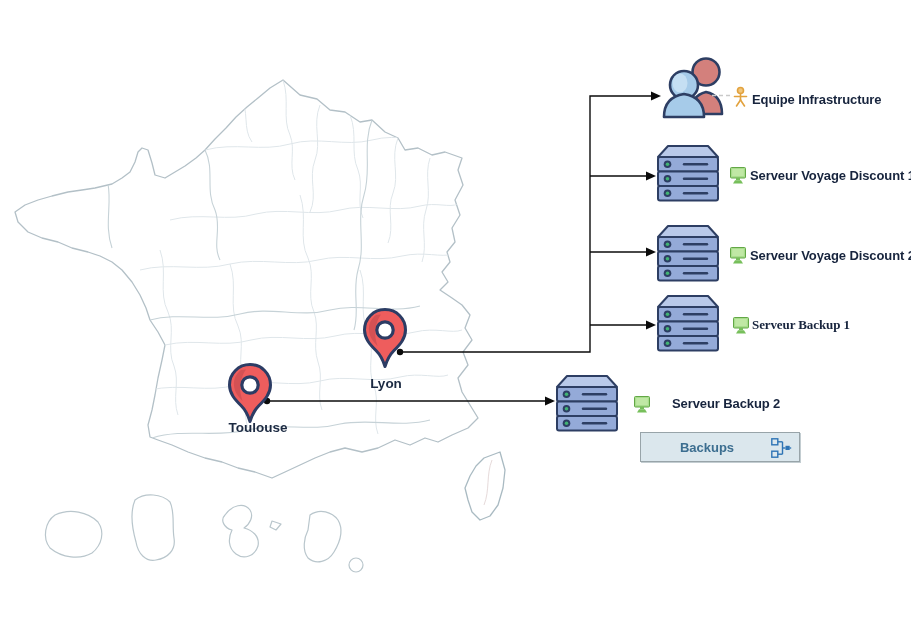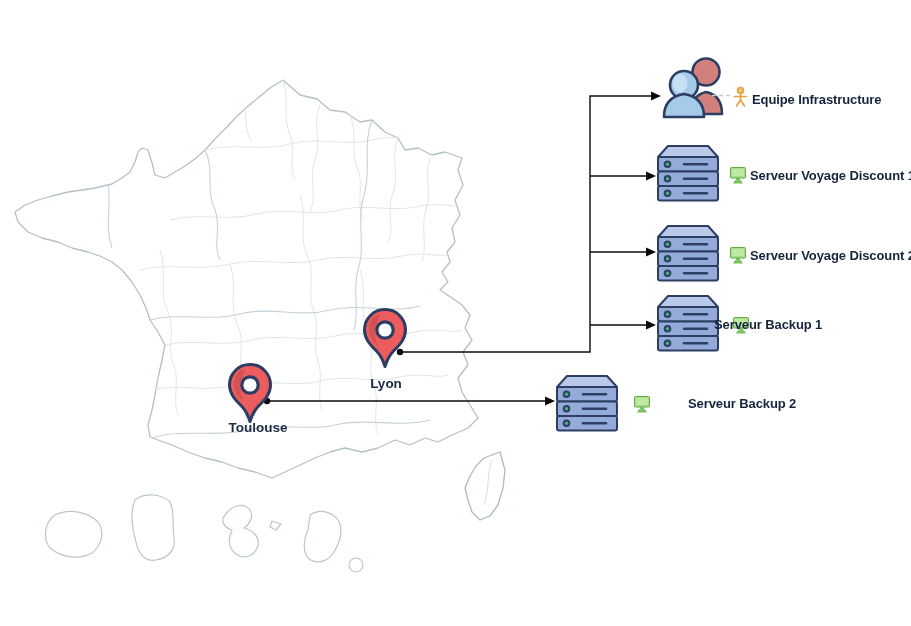--- a/index.html
+++ b/index.html
@@ -165,22 +165,37 @@
     <use href="#monitor-shape" x="733" y="317"></use>
     <use href="#monitor-shape" x="634" y="396"></use>
   </svg>
 
   <div class="node-label" style="left:752px;top:92px;">Equipe Infrastructure</div>
 
   <div class="node-label" style="left:750px;top:168px;">Serveur Voyage Discount 1</div>
 
   <div class="node-label" style="left:750px;top:248px;">Serveur Voyage Discount 2</div>
 
-  <div class="node-label" style="left:714px;top:317px;">Serveur Backup 1</div>
-
-  <div class="node-label" style="left:688px;top:396px;">Serveur Backup 2</div>
+  <div class="node-label" style="left:752px;top:317px;font-family:Liberation Serif, serif;">Serveur Backup 1</div>
+
+  <div class="node-label" style="left:672px;top:396px;">Serveur Backup 2</div>
 
   <div class="city-label" style="left:386px;top:376px;text-align:center;">Lyon</div>
 
   <div class="city-label" style="left:258px;top:420px;">Toulouse</div>
 
+  <div id="backups-box">
+    <span class="backups-label">Backups</span>
+    <svg width="21" height="20" viewBox="0 0 21 20">
+      <g fill="none" stroke="#2e74b5" stroke-width="1.4">
+        <rect x="0.8" y="0.8" width="6" height="6"></rect>
+        <rect x="0.8" y="13.2" width="6" height="6"></rect>
+        <line x1="6.8" y1="3.8" x2="11.5" y2="3.8"></line>
+        <line x1="6.8" y1="16.2" x2="11.5" y2="16.2"></line>
+        <line x1="11.5" y1="3.8" x2="11.5" y2="16.2"></line>
+        <line x1="11.5" y1="10" x2="14.5" y2="10"></line>
+        <line x1="18.5" y1="10" x2="20.2" y2="10"></line>
+      </g>
+      <rect x="14.5" y="7.8" width="4.2" height="4.2" fill="#2e74b5"></rect>
+    </svg>
+  </div>
 
 </div>
 
 </body></html>

